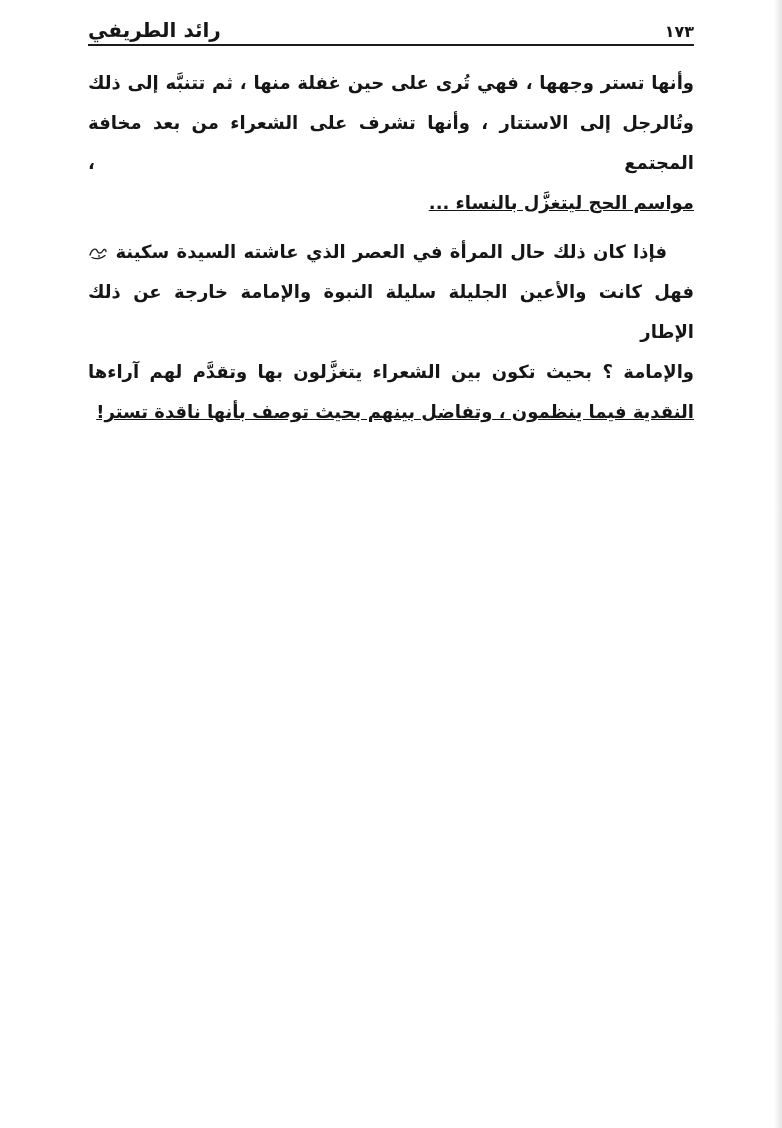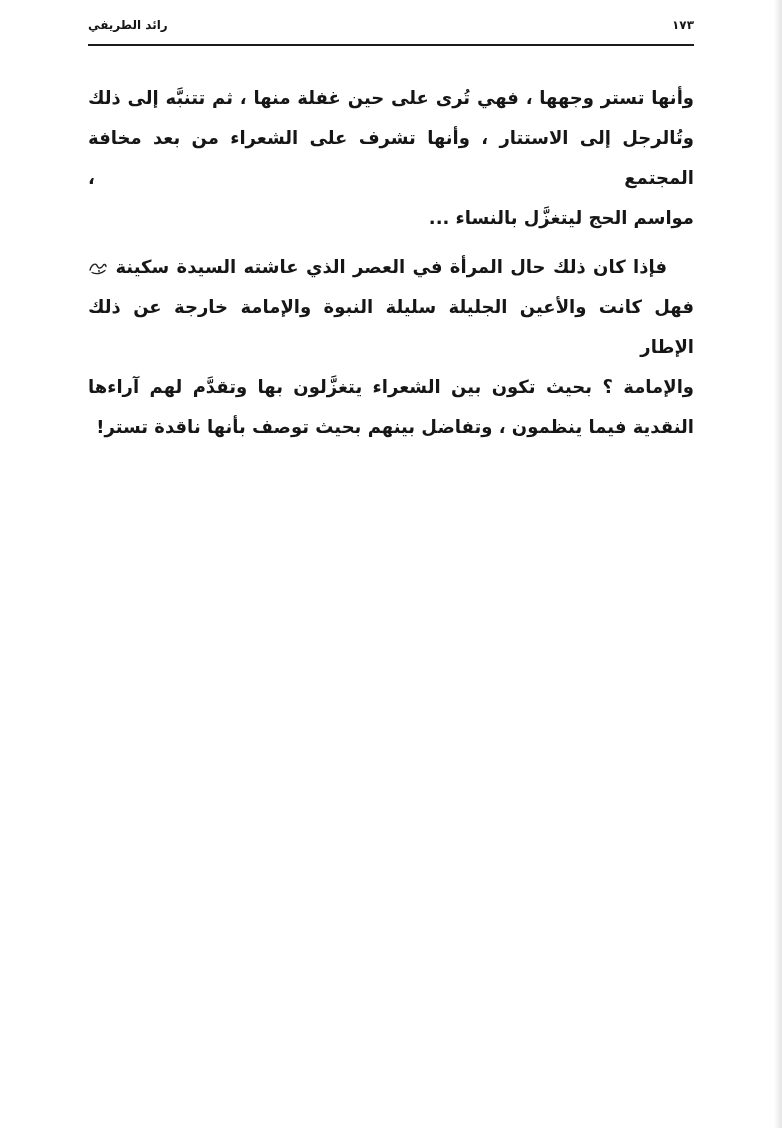--- a/index.html
+++ b/index.html
@@ -34,51 +34,52 @@
     left: 88px;
     display: flex;
     flex-direction: row;          
     justify-content: space-between;
     align-items: baseline;
     direction: rtl;
     font-size: 16px;
     font-weight: 700;
     letter-spacing: 0.5px;
   }
-  .header .page-number { font-size: 12px; }
-  .header .running-title { font-size: 12px; }
+  .header .page-number { font-size: 16px; }
+  .header .running-title { font-size: 20px; }
   .rule {
     position: absolute;
     top: 44px;
     right: 88px;
     left: 88px;
     height: 2px;
     background: #1c1c1c;
   }
   .body-text {
     position: absolute;
-    top: 78px;
+    top: 63px;
     right: 88px;
     left: 88px;
     direction: rtl;
     font-size: 18px;
     font-weight: 700;
     line-height: 40px;
     color: #161616;
   }
   .para { margin: 0; }
   .para2 { margin-top: 9px; }
   .line {
     text-align: justify;
     text-align-last: justify;
     white-space: normal;
   }
   .line.last {
     text-align: left;
     text-align-last: right;
+    text-decoration: underline;
   }
   .line.indent { padding-right: 27px; }
   .honorific {
     display: inline-block;
     width: 20px;
     height: 15px;
     vertical-align: -2px;
   }
   .honorific svg { display: block; width: 100%; height: 100%; }
 </style>

